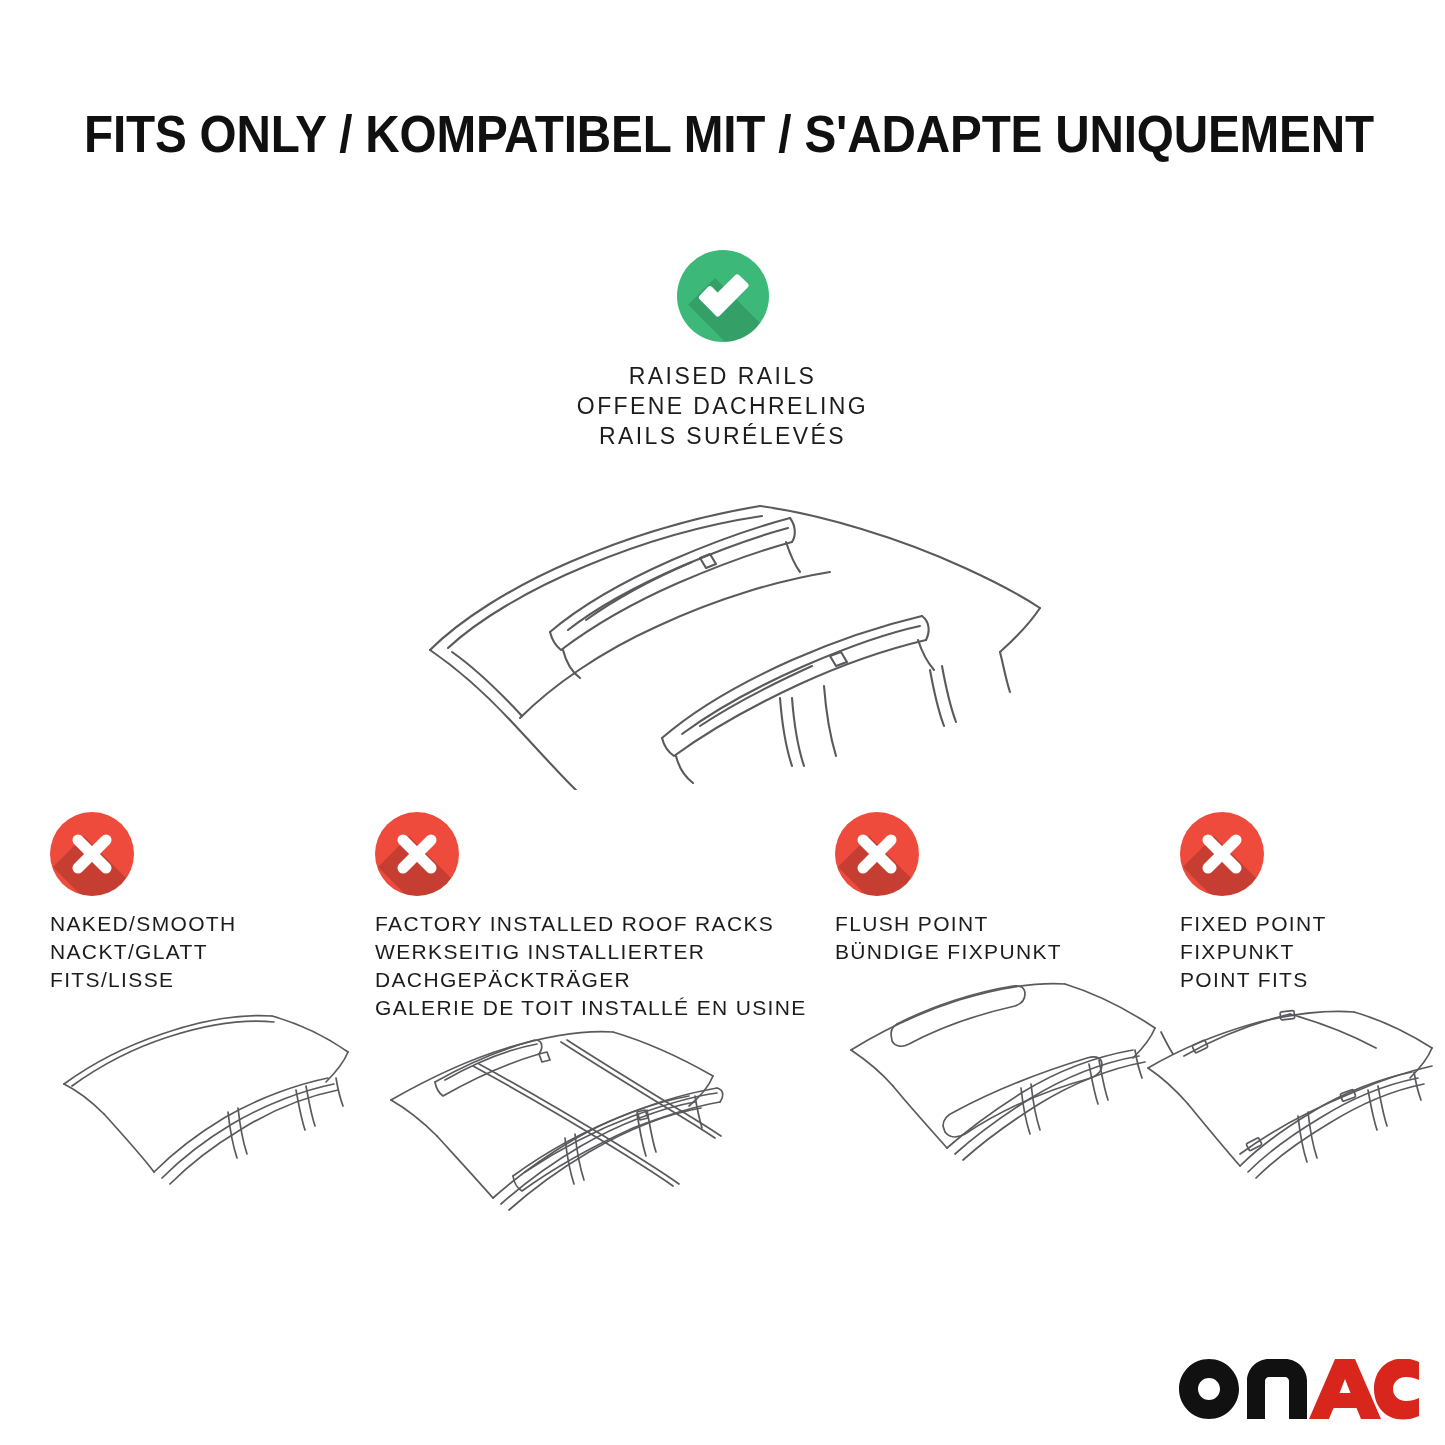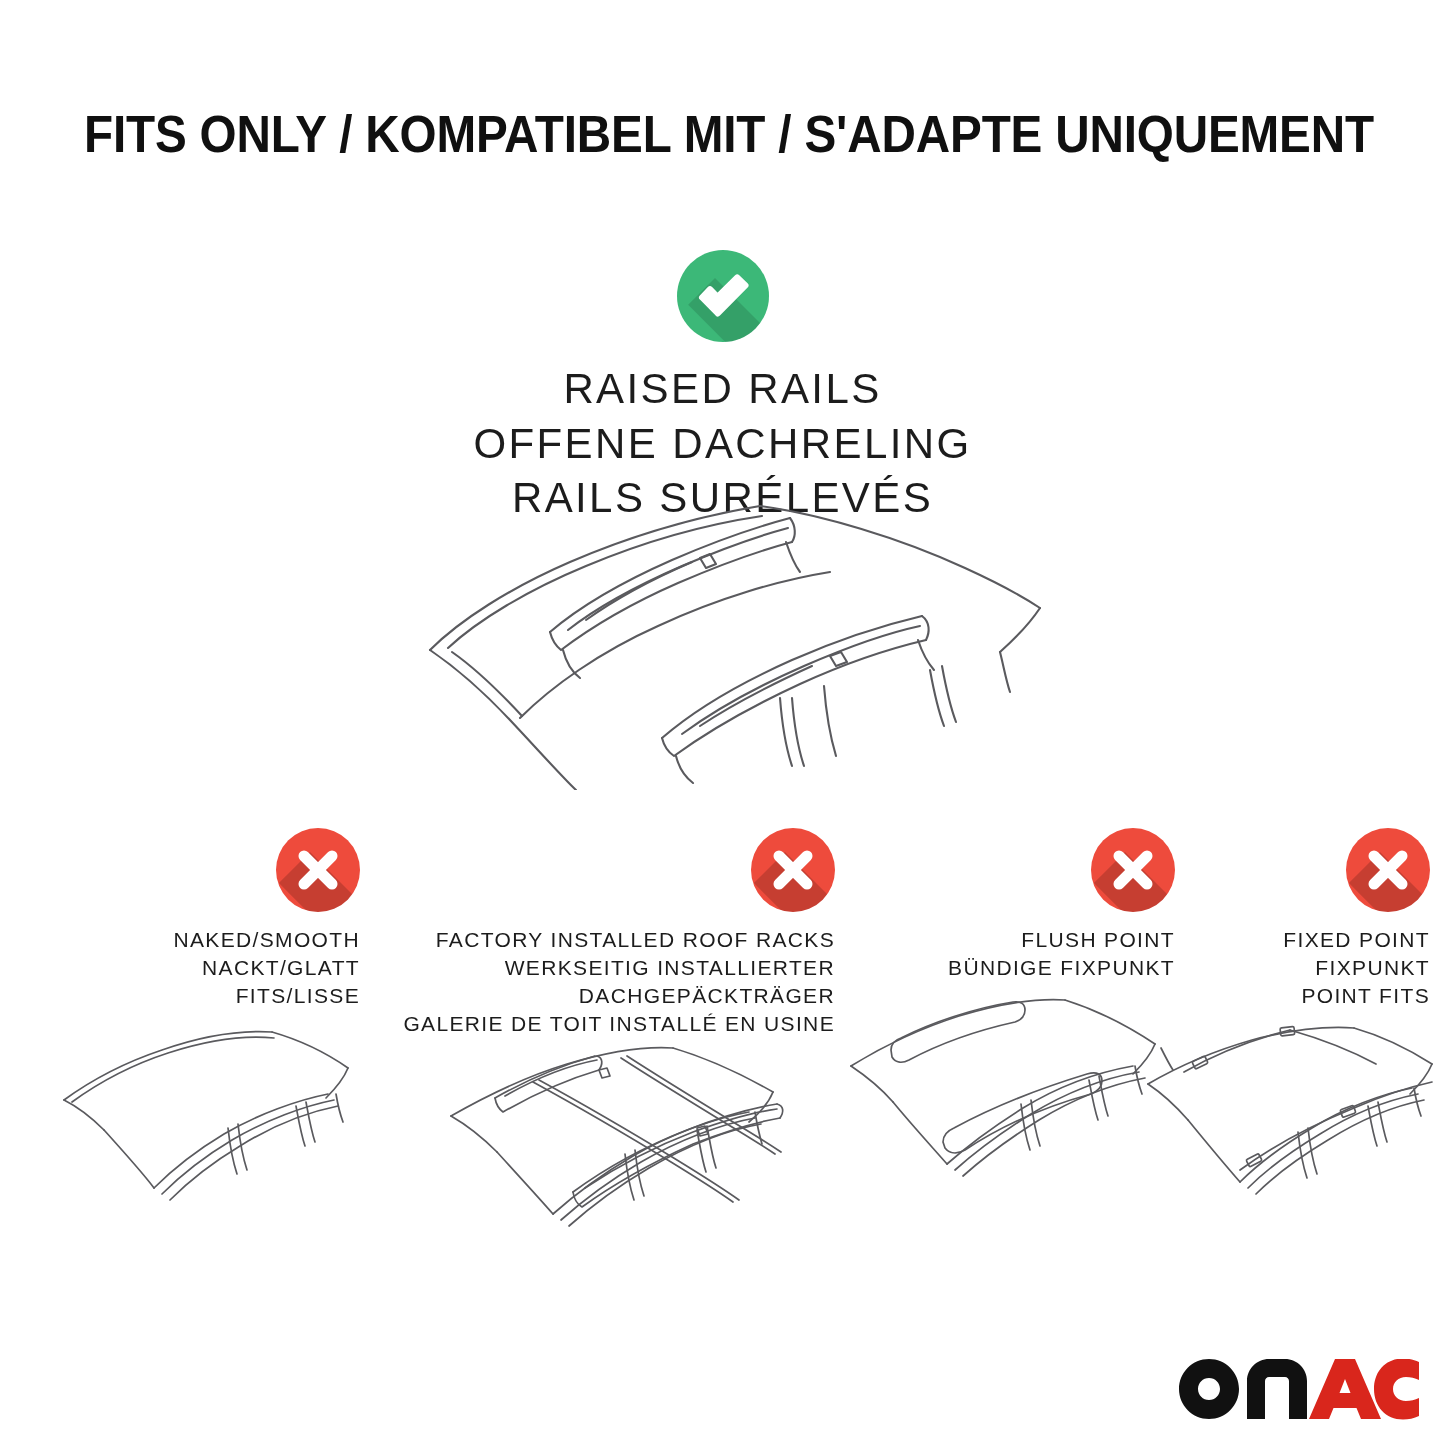--- a/index.html
+++ b/index.html
@@ -52,21 +52,21 @@
     left:38px; top:28px;
     width:120px;height:38px;
     background:rgba(0,0,0,0.13);
     transform:rotate(45deg);
     transform-origin:0 0;
   }
   .badge svg{position:absolute;left:0;top:0;}
 
   .ok-labels{
     margin-top:20px;
-    font-size:42px;
+    font-size:23px;
     font-weight:300;
     letter-spacing:2.4px;
     line-height:1.30;
     color:#1c1c1c;
   }
   .ok-labels div{white-space:nowrap;}
 
   
   .hero-art{
     position:absolute;
@@ -75,22 +75,22 @@
   }
 
   
   .cols{
     position:absolute;
     left:0; top:812px;
     width:1445px;height:420px;
   }
   .col{
     position:absolute;
-    top:16px;
-    text-align:right;
+    top:0;
+    text-align:left;
   }
   .col .badge.no{background:#ee4b3c;}
   .col .badge.no .shadow{
     left:34px; top:24px;
     width:120px;height:44px;
     background:rgba(0,0,0,0.17);
     transform:rotate(45deg);
     transform-origin:0 0;
   }
   .col .badge{width:84px;height:84px;}

